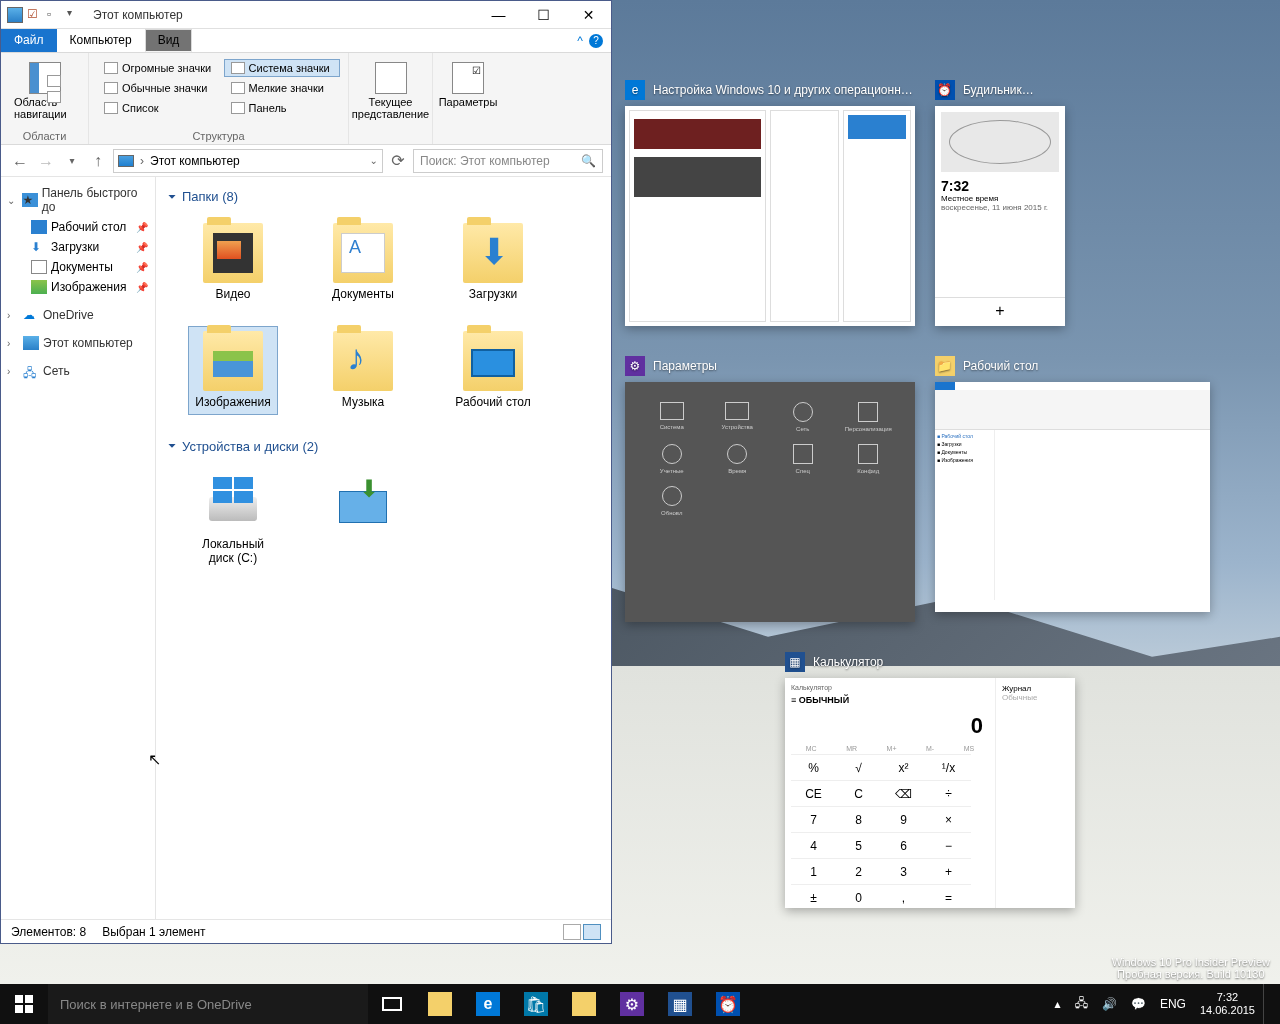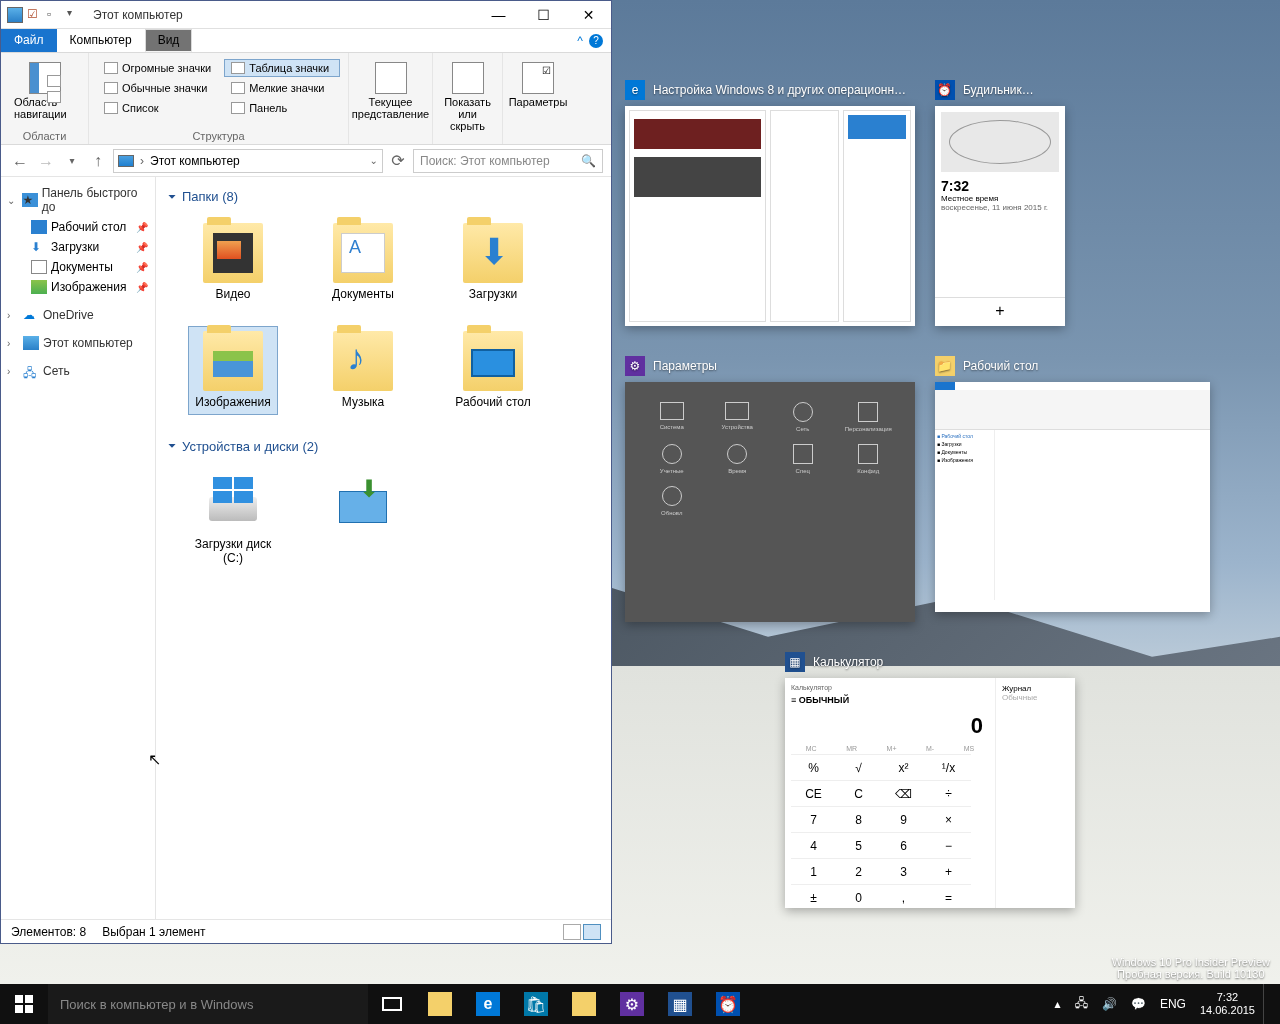--- a/index.html
+++ b/index.html
@@ -140,21 +140,21 @@
       <div class="title">Области</div>
     </div>
     <div class="rgroup" style="width:260px">
       <div class="viewopts">
         <div class="viewopt">
             <span class="thumb"></span>
             <span>Огромные значки</span>
           </div>
         <div class="viewopt sel">
             <span class="thumb"></span>
-            <span>Таблица значки</span>
+            <span>Система значки</span>
           </div>
         <div class="viewopt">
             <span class="thumb"></span>
             <span>Обычные значки</span>
           </div>
         <div class="viewopt">
             <span class="thumb"></span>
             <span>Мелкие значки</span>
           </div>
         <div class="viewopt">
@@ -165,26 +165,20 @@
             <span class="thumb"></span>
             <span>Панель</span>
           </div>
       </div>
       <div class="title">Структура</div>
     </div>
     <div class="rgroup" style="width:84px">
       <div class="rbtn">
         <div class="ico" style="background:#fff;border:1px solid #888"></div>
         <span style="text-align:center">Текущее представление</span>
-      </div>
-    </div>
-    <div class="rgroup" style="width:70px">
-      <div class="rbtn">
-        <div class="ico" style="background:#fff;border:1px solid #888"></div>
-        <span style="text-align:center">Показать или скрыть</span>
       </div>
     </div>
     <div class="rgroup" style="width:70px;border-right:none">
       <div class="rbtn">
         <div class="ico" style="background:#fff;border:1px solid #888;position:relative">
           <span style="position:absolute;top:2px;right:2px;font-size:10px">☑</span>
         </div>
         <span>Параметры</span>
       </div>
     </div>
@@ -309,21 +303,21 @@
         <div class="item">
             <div class="icon">
               <div style="position:absolute;left:6px;top:24px;width:48px;height:24px;background:linear-gradient(#eee,#bbb);border-radius:3px"></div>
               <div style="position:absolute;left:10px;top:4px;width:40px;height:26px;display:grid;grid-template-columns:1fr 1fr;gap:2px">
                 <span style="background:#3090e0"></span>
                 <span style="background:#3090e0"></span>
                 <span style="background:#3090e0"></span>
                 <span style="background:#3090e0"></span>
               </div>
             </div>
-            <span class="label">Загрузки диск (C:)</span>
+            <span class="label">Локальный диск (C:)</span>
           </div>
         <div class="item">
             <div class="icon">
               <div style="position:absolute;left:6px;top:18px;width:48px;height:32px;background:#66b0e8;border:1px solid #2070b0"></div>
               <div style="position:absolute;left:26px;top:2px;color:#3a9030;font-size:24px">⬇</div>
             </div>
           </div>
       </div>
     </div>
   </div>
@@ -335,21 +329,21 @@
       <span></span>
       <span class="active"></span>
     </div>
   </div>
 </div>
 
 <div class="taskview">
   <div class="thumb-win">
     <div class="thumb-title">
         <span class="app-ico">e</span>
-        <span>Настройка Windows 8 и других операционн…</span>
+        <span>Настройка Windows 10 и других операционн…</span>
       </div>
     <div class="thumb-body thumb1" style="padding:4px;font-size:6px;display:grid;grid-template-columns:2fr 1fr 1fr;gap:4px">
       <div style="background:#fff;border:1px solid #ddd">
           <div style="height:30px;background:#6e2020;margin:8px 4px"></div>
           <div style="height:40px;background:#444;margin:8px 4px"></div>
         </div>
       <div style="background:#fff;border:1px solid #ddd"></div>
       <div style="background:#fff;border:1px solid #ddd">
           <div style="height:24px;background:#2a80d0;margin:4px"></div>
         </div>
@@ -474,21 +468,21 @@
 <div class="taskbar">
   <div class="start">
     <svg width="18" height="18" viewBox="0 0 18 18">
         <rect x="0" y="0" width="8" height="8" fill="#fff"></rect>
         <rect x="10" y="0" width="8" height="8" fill="#fff"></rect>
         <rect x="0" y="10" width="8" height="8" fill="#fff"></rect>
         <rect x="10" y="10" width="8" height="8" fill="#fff"></rect>
       </svg>
   </div>
   <div class="searchbox">
-      <span>Поиск в компьютер и в Windows</span>
+      <span>Поиск в интернете и в OneDrive</span>
     </div>
   <div class="tb-btn">
       <span style="border:2px solid #fff;width:20px;height:14px;display:block"></span>
     </div>
   <div class="tb-btn">
       <span class="tb-ico" style="background:#f4d06a"></span>
     </div>
   <div class="tb-btn">
       <span class="tb-ico" style="background:#0078d7;color:#fff;display:flex;align-items:center;justify-content:center;font-weight:bold">e</span>
     </div>

